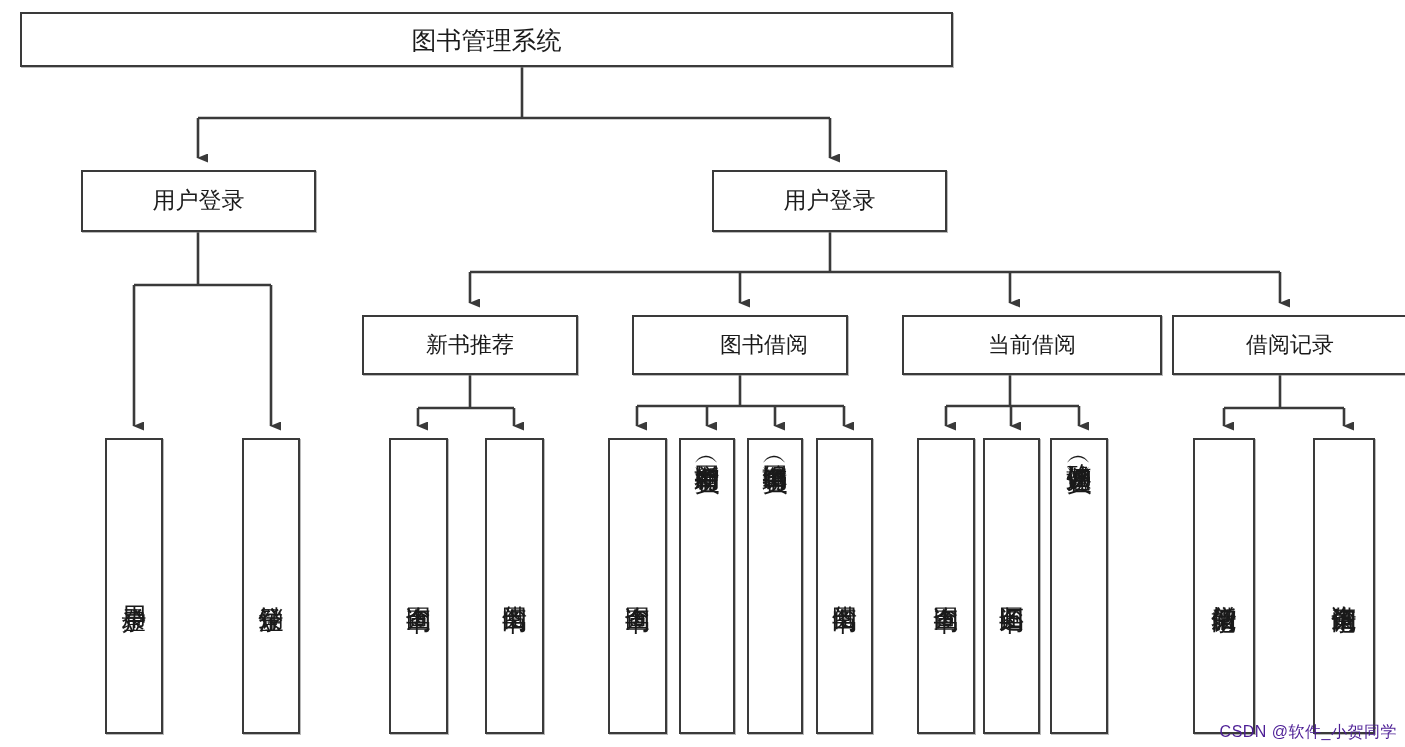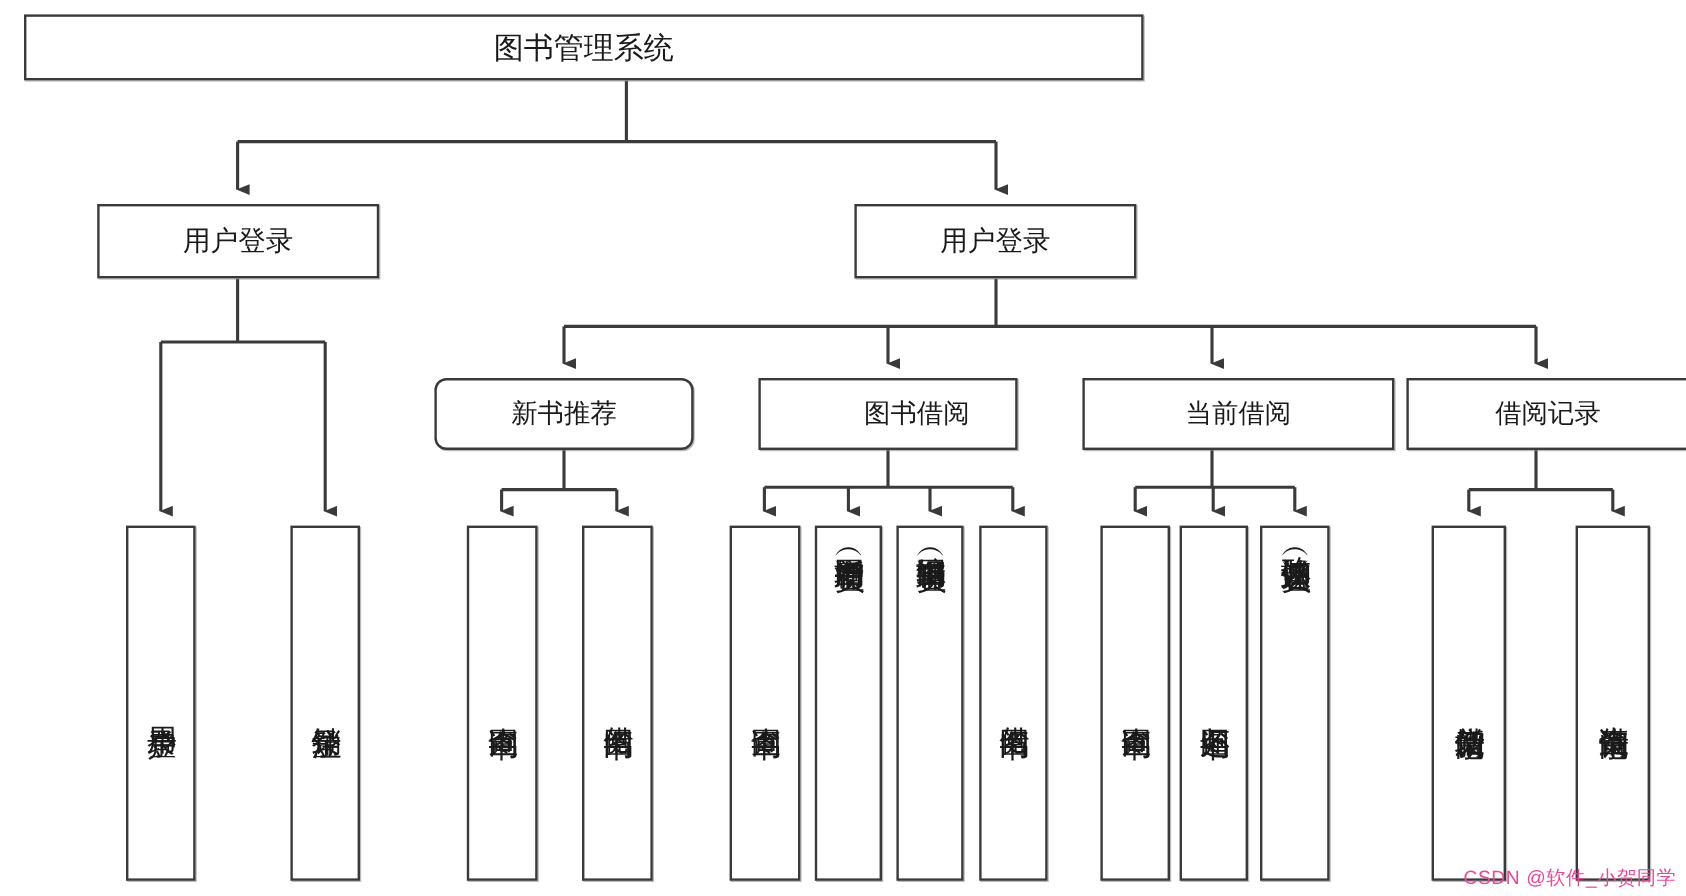--- a/index.html
+++ b/index.html
@@ -15,32 +15,32 @@
   .root{left:20px;top:12px;width:933px;height:55px;}
   .root span{font-size:25px;}
 
   .lvl2{height:62px;}
   .lvl2 span{font-size:23px;}
   .n-user-login{left:81px;top:170px;width:235px;}
   .n-book-mgmt{left:712px;top:170px;width:235px;}
 
   .lvl3{height:60px;}
   .lvl3 span{font-size:22px;}
-  .n-new-rec{left:362px;top:315px;width:216px;border-radius:10px;}
+  .n-new-rec{left:362px;top:315px;width:216px;}
   .n-borrow{left:632px;top:315px;width:216px;padding-left:48px;}
   .n-current{left:902px;top:315px;width:260px;}
   .n-history{left:1172px;top:315px;width:236px;}
 
   .leaf{top:438px;height:296px;align-items:flex-start;padding-top:4px;}
   .leaf span{writing-mode:vertical-rl;text-orientation:upright;
              font-size:25px;letter-spacing:1px;line-height:1.08;
              height:auto;max-height:288px;}
   .leaf.mid span{margin-top:auto;margin-bottom:auto;}
 
-  .watermark{position:absolute;right:8px;bottom:4px;font-size:16px;color:#ec4899;
+  .watermark{position:absolute;right:8px;bottom:4px;font-size:16px;color:#4c1d95;
              letter-spacing:.5px;white-space:nowrap;}
 </style>
 </head>
 <body>
 
 <div id="canvas">
 
   <svg id="wires" viewBox="0 0 1405 747" xmlns="http://www.w3.org/2000/svg">
     <defs>
       <marker id="arw" markerWidth="9" markerHeight="11" refX="4.5" refY="10" orient="auto" markerUnits="userSpaceOnUse">

